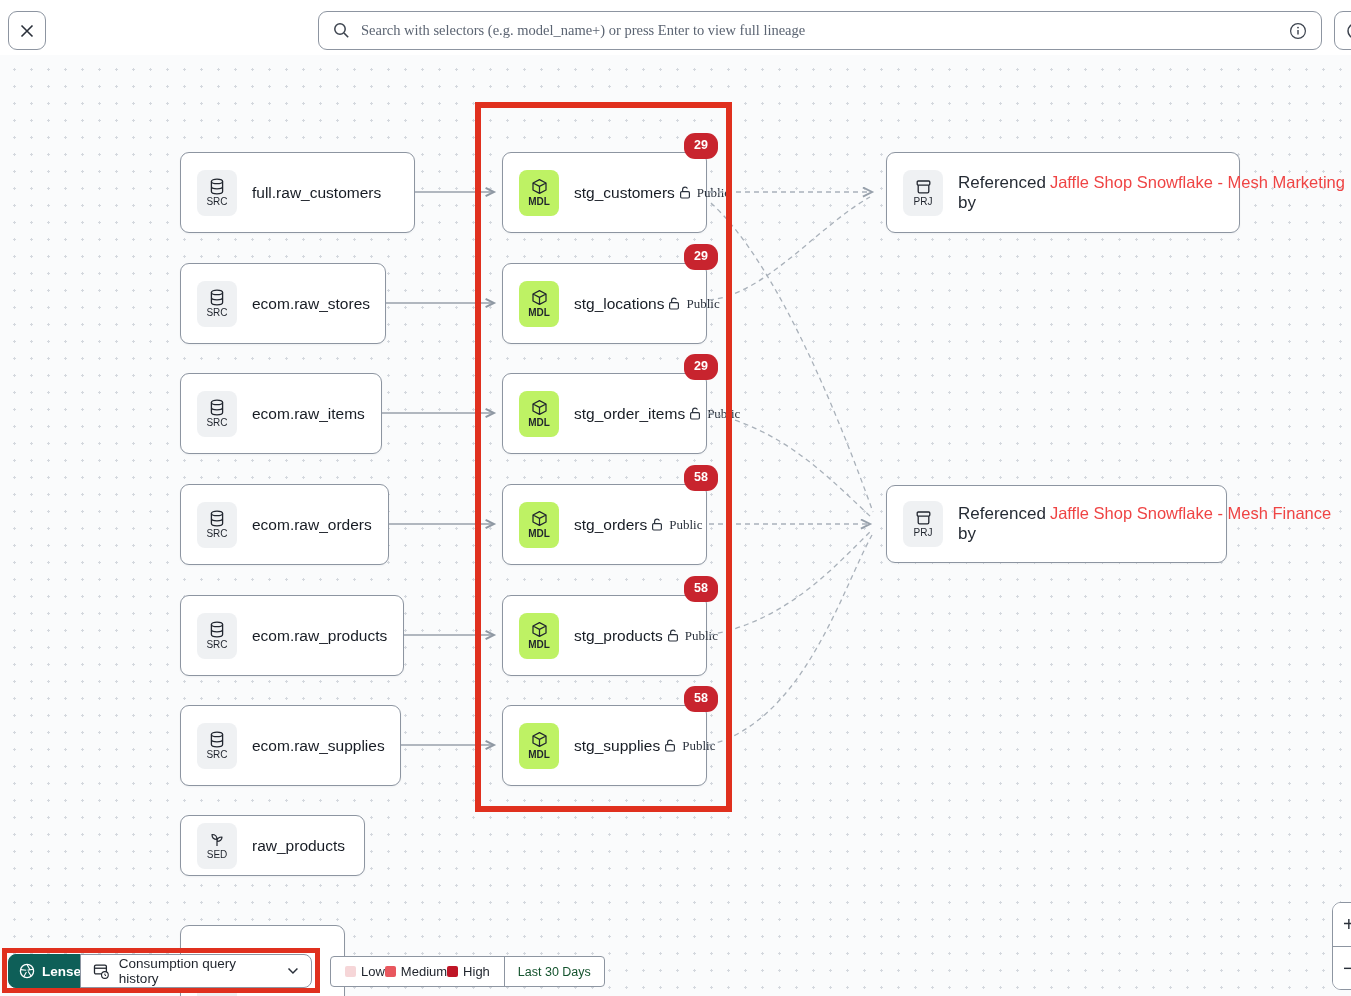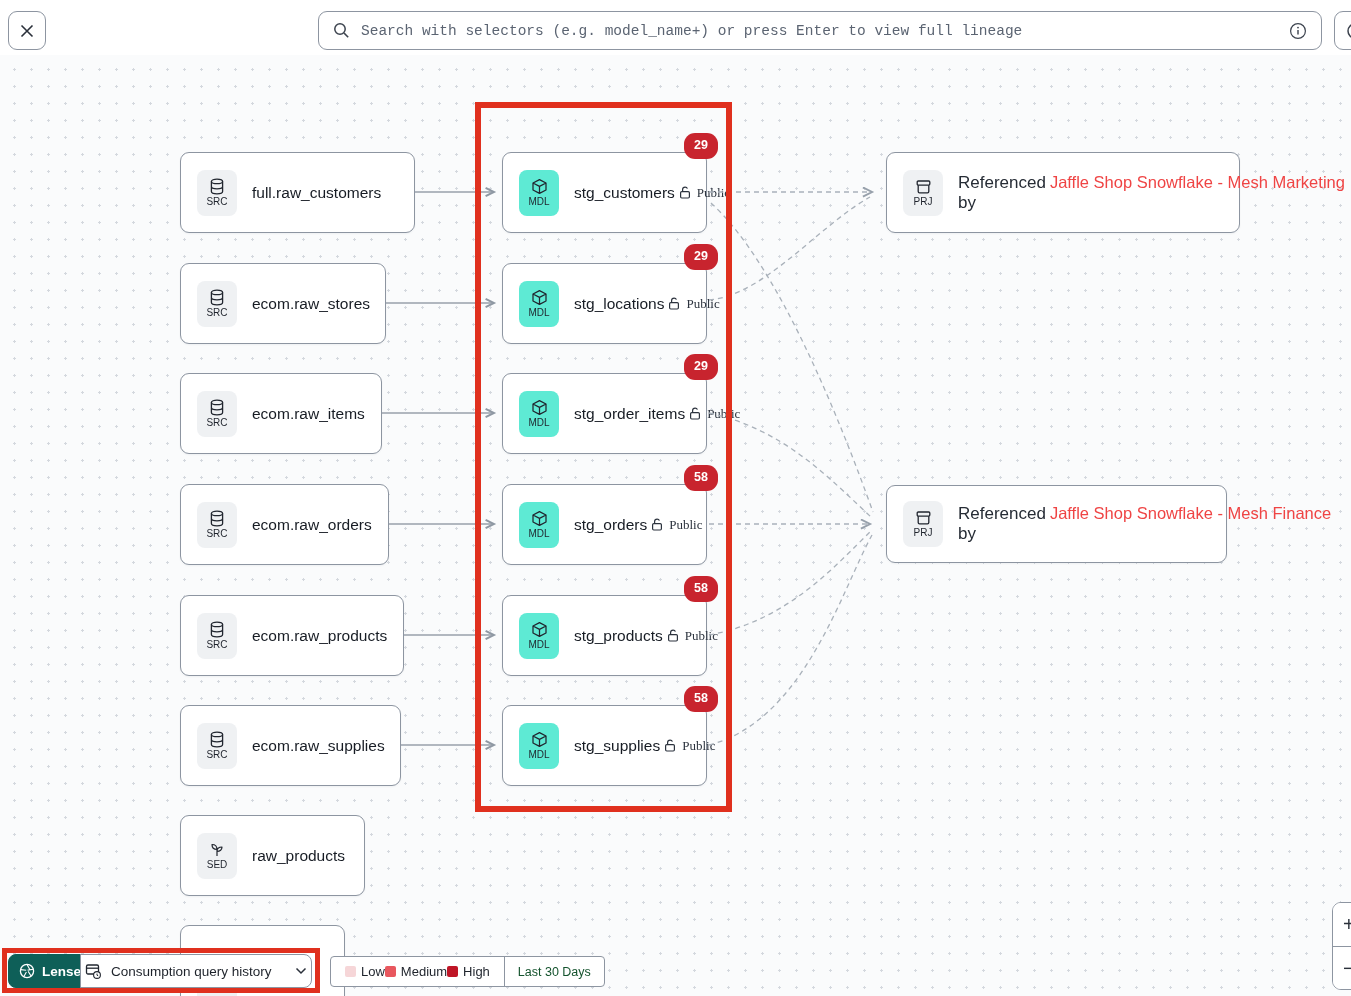--- a/index.html
+++ b/index.html
@@ -14,32 +14,32 @@
     background-size:17px 17px; background-position:6px 6px; }
 
   
   .pill { position:absolute; background:#fff; border:1.5px solid #8D95A1; border-radius:9px;
     display:flex; align-items:center; }
   .btn-close { left:8px; top:11px; width:38px; height:39px; justify-content:center; cursor:pointer; }
   .breadcrumb-pill { left:58px; top:11px; width:239px; height:39px; justify-content:center;
     font-size:12.5px; color:#272C35; cursor:pointer; }
   .search-pill { left:318px; top:11px; width:1004px; height:39px; padding:0 14px; gap:11px; }
   .search-input { flex:1; border:none; outline:none; font-size:14.5px; color:#30363F;
-    background:transparent; font-family:Liberation Mono, monospace; }
+    background:transparent; font-family:Liberation Serif, serif; }
   .search-input::placeholder { color:#5B6472; opacity:1; }
   .btn-cut-topright { left:1334px; top:11px; width:40px; height:39px; padding-left:10px; }
 
   
   .card { position:absolute; background:#fff; border:1.5px solid #8D95A1; border-radius:9px;
     box-shadow:0 1px 2px rgba(25,35,50,.05); display:flex; align-items:center;
     gap:15px; padding:0 16px; cursor:pointer; }
   .tile { width:40px; height:46px; border-radius:8px; display:flex; flex-direction:column;
     align-items:center; justify-content:center; gap:1px; flex:none; }
   .tile-gray { background:#EFF1F3; }
-  .tile-blue { background:#5eead4; }
+  .tile-blue { background:#bef264;font-weight:bold; }
   .tile-label { font-size:10px; color:#1F242D; }
   .card-title { font-size:15.5px; color:#171C24; white-space:nowrap; }
   .stack { display:flex; flex-direction:row; gap:4px; }
   .meta { display:flex; align-items:center; gap:6px; font-size:13px; color:#2C333E;font-family:Liberation Serif, serif; }
   .badge { position:absolute; top:-20px; right:-12px; background:#C8242E; color:#fff;
     font-size:12.5px; font-weight:700; padding:4px 10px; border-radius:11px; line-height:1.4; }
   .kicker { font-size:17px; color:#262C35; }
   .prj-name { font-size:16.5px; color:#ef4444; white-space:nowrap; }
 
   
@@ -50,21 +50,21 @@
   
   svg.edges { position:absolute; left:0; top:0; width:1351px; height:996px; z-index:5; }
 
   
   .lenses-btn { position:absolute; left:8px; top:954px; height:34px; padding:0 12px 0 10px;
     background:#0E5F58; border:1.5px solid #0E5F58; border-radius:8px 0 0 8px;
     display:flex; align-items:center; gap:7px; color:#fff; font-size:13.5px; font-weight:700;
     z-index:40; cursor:pointer; }
   .lens-dropdown { position:absolute; left:80px; top:954px; width:232px; height:34px;
     background:#fff; border:1.5px solid #8D95A1; border-radius:0 8px 8px 0;
-    display:flex; align-items:center; gap:9px; padding:0 4px; font-size:13.5px; color:#1E232B;
+    display:flex; align-items:center; gap:9px; padding:0 12px; font-size:13.5px; color:#1E232B;
     z-index:40; cursor:pointer; }
   .legend-box { position:absolute; left:330px; top:956px; height:31px; background:#fff;
     border:1.5px solid #8D95A1; border-radius:4px; display:flex; align-items:stretch; z-index:40; }
   .legend-cells { display:flex; align-items:center; gap:0; padding:0 14px;
     border-right:1.5px solid #8D95A1; }
   .legend-item { display:flex; align-items:center; gap:5px; font-size:13px; color:#1E232B; }
   .legend-swatch { width:11px; height:11px; border-radius:2px; display:inline-block; }
   .legend-period { display:flex; align-items:center; padding:0 13px; font-size:12.5px; color:#14532d; }
 
   .zoom-ctl { position:absolute; left:1332px; top:902px; width:42px; background:#fff;
@@ -333,21 +333,21 @@
           <path d="M3.2,6.2 V12.6 C3.2,13.3 3.8,13.9 4.5,13.9 H12.5 C13.2,13.9 13.8,13.3 13.8,12.6 V6.2" fill="none" stroke="#21262F" stroke-width="1.3"></path>
         </svg>
       <span class="tile-label">PRJ</span>
     </div>
     <div class="stack">
       <span class="kicker">Referenced by</span>
       <span class="prj-name">Jaffle Shop Snowflake - Mesh Finance</span>
     </div>
   </div>
 
-  <div class="card" style="left:180px;top:815px;width:185px;height:81px">
+  <div class="card" style="left:180px;top:815px;width:185px;height:61px">
     <div class="tile tile-gray">
       <svg width="16" height="16" viewBox="0 0 16 16">
           <path d="M8,14 V7.5 M8,7.5 C8,4.5 6,2.5 3,2.5 C3,5.5 5,7.5 8,7.5 Z M8,9 C8,6.5 10,5 13,5 C13,7.8 11,9.3 8,9.3" fill="none" stroke="#21262F" stroke-width="1.2" stroke-linejoin="round"></path>
         </svg>
       <span class="tile-label">SED</span>
     </div>
     <span class="card-title">raw_products</span>
   </div>
 
   <div class="card partial-card" style="left:180px;top:925px;width:165px;height:110px">

